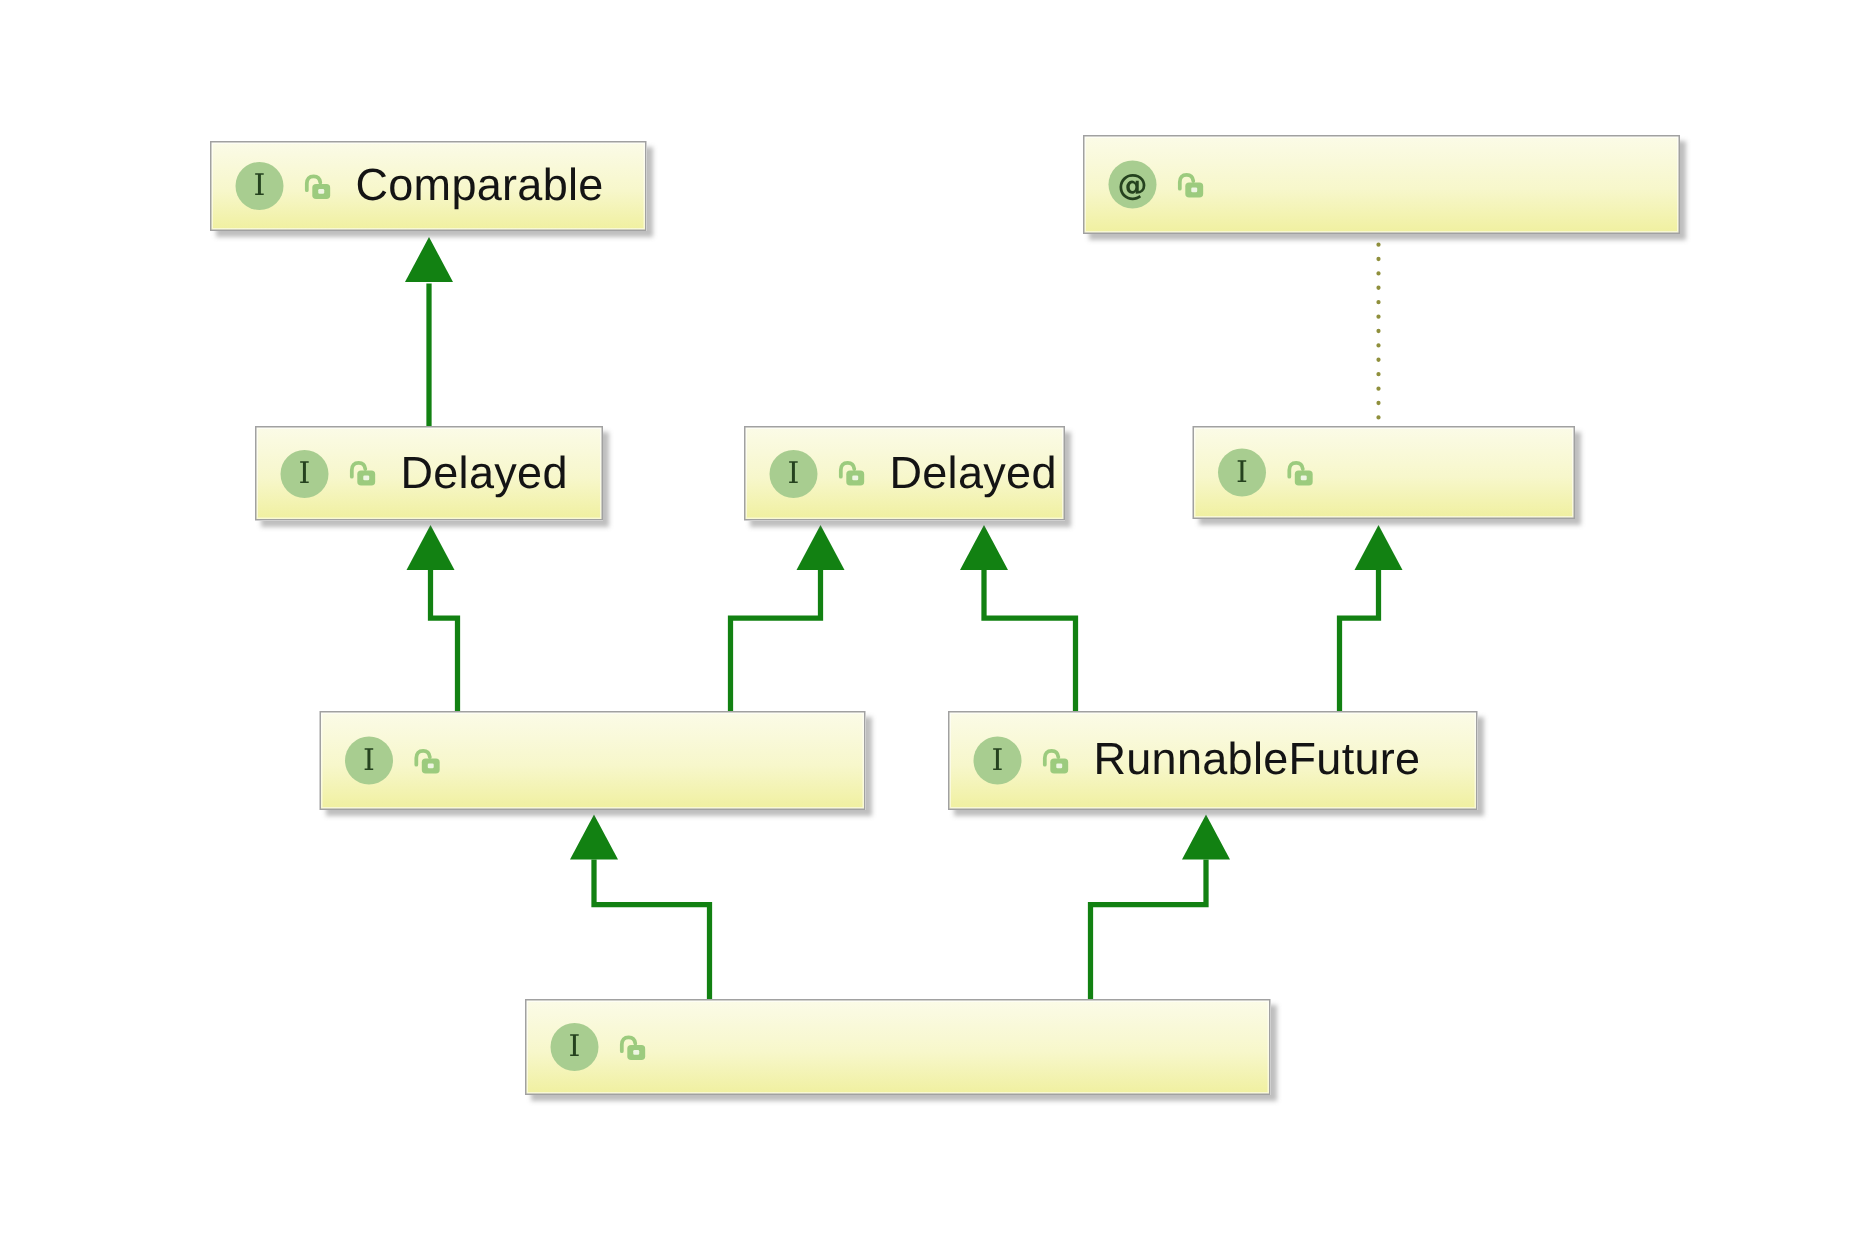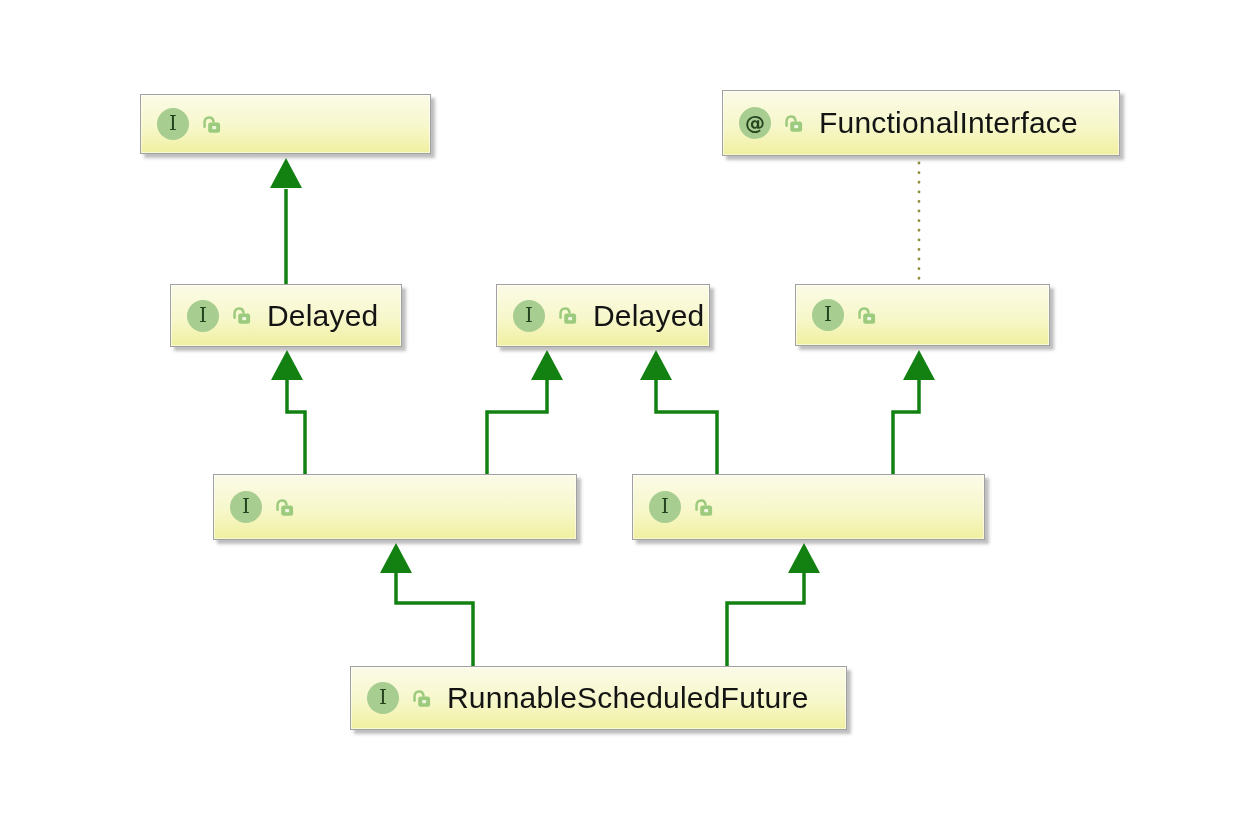--- a/index.html
+++ b/index.html
@@ -63,31 +63,31 @@
     </svg>
 <div class="node" style="left: 140px; top: 94px; width: 291px; height: 60px;">
     <span class="badge">
         <span class="glyph">I</span>
       </span>
     <svg class="lock" viewBox="0 0 22 22" aria-hidden="true">
       <path class="shackle" d="M5.3 13.2 V9 Q5.3 4.4 9.7 4.4 Q13.4 4.4 13.9 8.3"></path>
       <rect class="body" x="8.8" y="9.2" width="11.4" height="9.6" rx="2.4"></rect>
       <rect class="hole" x="12.6" y="12.4" width="3.8" height="3.1" rx="0.8"></rect>
     </svg>
+    <span class="label">Comparable</span>
   </div>
     <div class="node" style="left: 722px; top: 90px; width: 398px; height: 66px;">
     <span class="badge">
         <span class="glyph at">@</span>
       </span>
     <svg class="lock" viewBox="0 0 22 22" aria-hidden="true">
       <path class="shackle" d="M5.3 13.2 V9 Q5.3 4.4 9.7 4.4 Q13.4 4.4 13.9 8.3"></path>
       <rect class="body" x="8.8" y="9.2" width="11.4" height="9.6" rx="2.4"></rect>
       <rect class="hole" x="12.6" y="12.4" width="3.8" height="3.1" rx="0.8"></rect>
     </svg>
-    <span class="label">FunctionalInterface</span>
   </div>
     <div class="node" style="left: 170px; top: 284px; width: 232px; height: 63px;">
     <span class="badge">
         <span class="glyph">I</span>
       </span>
     <svg class="lock" viewBox="0 0 22 22" aria-hidden="true">
       <path class="shackle" d="M5.3 13.2 V9 Q5.3 4.4 9.7 4.4 Q13.4 4.4 13.9 8.3"></path>
       <rect class="body" x="8.8" y="9.2" width="11.4" height="9.6" rx="2.4"></rect>
       <rect class="hole" x="12.6" y="12.4" width="3.8" height="3.1" rx="0.8"></rect>
     </svg>
@@ -126,25 +126,25 @@
   </div>
     <div class="node" style="left: 632px; top: 474px; width: 353px; height: 66px;">
     <span class="badge">
         <span class="glyph">I</span>
       </span>
     <svg class="lock" viewBox="0 0 22 22" aria-hidden="true">
       <path class="shackle" d="M5.3 13.2 V9 Q5.3 4.4 9.7 4.4 Q13.4 4.4 13.9 8.3"></path>
       <rect class="body" x="8.8" y="9.2" width="11.4" height="9.6" rx="2.4"></rect>
       <rect class="hole" x="12.6" y="12.4" width="3.8" height="3.1" rx="0.8"></rect>
     </svg>
+    <span class="label">RunnableFuture</span>
   </div>
     <div class="node" style="left: 350px; top: 666px; width: 497px; height: 64px;">
     <span class="badge">
         <span class="glyph">I</span>
       </span>
     <svg class="lock" viewBox="0 0 22 22" aria-hidden="true">
       <path class="shackle" d="M5.3 13.2 V9 Q5.3 4.4 9.7 4.4 Q13.4 4.4 13.9 8.3"></path>
       <rect class="body" x="8.8" y="9.2" width="11.4" height="9.6" rx="2.4"></rect>
       <rect class="hole" x="12.6" y="12.4" width="3.8" height="3.1" rx="0.8"></rect>
     </svg>
-    <span class="label">RunnableScheduledFuture</span>
   </div>
   </div>
 
 </body></html>

